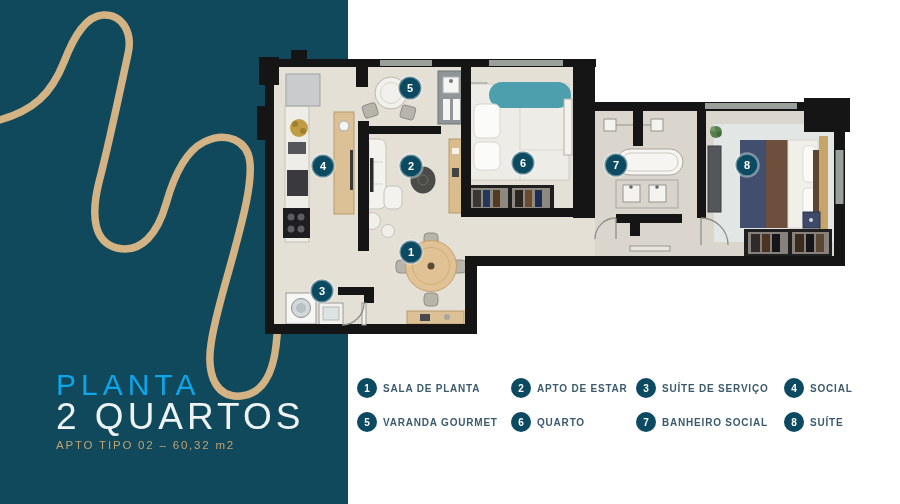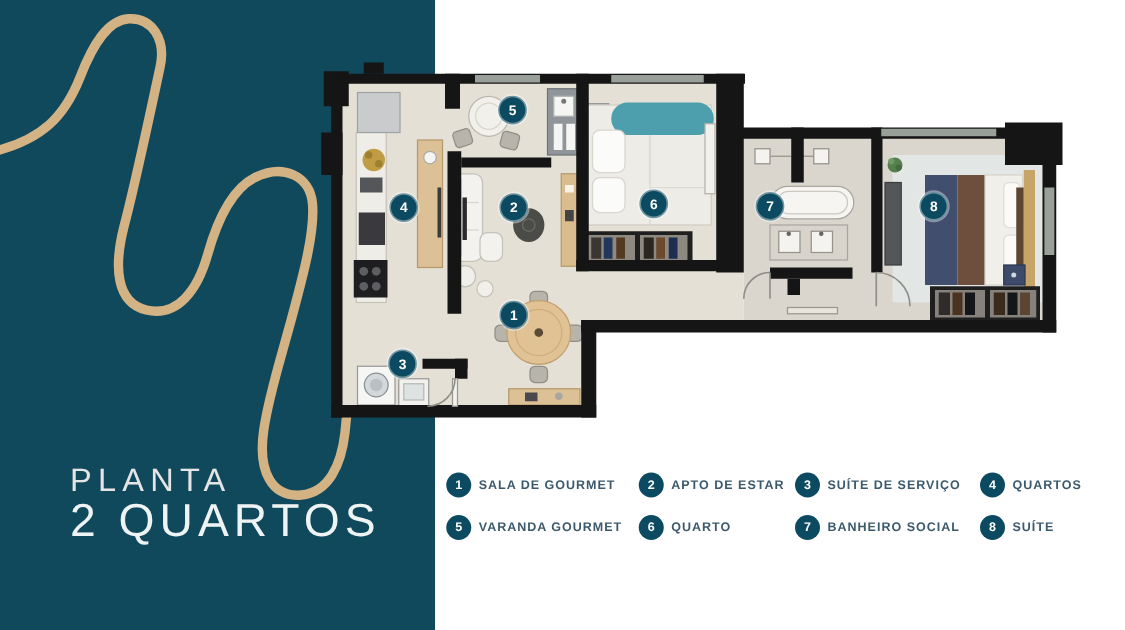--- a/index.html
+++ b/index.html
@@ -8,22 +8,22 @@
     background:#ffffff;font-family:"Liberation Sans",sans-serif;
   }
   
   .panel{
     position:absolute;left:0;top:0;width:348px;height:504px;
     background:#10485c;z-index:1;overflow:hidden;
   }
   .squiggle{position:absolute;left:0;top:0;}
   .titles{position:absolute;left:56px;top:370px;z-index:2;}
   .t1,.t2{
-    font-size:26px;letter-spacing:5px;line-height:29px;
-    color:#e5e5e5;font-weight:400;white-space:nowrap;
+    font-size:30px;letter-spacing:5px;line-height:29px;
+    color:#0ea5e9;font-weight:400;white-space:nowrap;
   }
   .t3{
     font-size:37px;letter-spacing:4px;line-height:33px;
     color:#eef3f4;margin-top:1px;white-space:nowrap;
   }
   .t4{
     font-size:11.5px;letter-spacing:1.8px;color:#c3a26f;
     margin-top:6px;white-space:nowrap;
   }
   
@@ -66,20 +66,21 @@
              C 226,131 248,140 250,163
              C 252,186 242,222 234,252
              C 225,286 215,316 211,344
              C 206,378 218,398 241,396
              C 263,394 273,372 276,346
              C 278,330 278,318 277,308" fill="none" stroke="#d3b284" stroke-width="7.5" stroke-linecap="round"></path>
   </svg>
   <div class="titles">
     <div class="t1">PLANTA</div>
     <div class="t3">2 QUARTOS</div>
+    <div class="t4">APTO TIPO 02 – 60,32 m2</div>
   </div>
 </div>
 
 <svg class="plan" width="900" height="504" viewBox="0 0 900 504">
 
   <g>
     <polygon points="269,63 595,63 595,256 477,256 477,325 269,325" fill="#e4e0d5"></polygon>
     <rect x="595" y="107" width="240" height="152" fill="#dad6ce"></rect>
     <rect x="714" y="124" width="120" height="118" fill="#e2e6e4"></rect>
   </g>
@@ -330,33 +331,33 @@
     <g transform="translate(747 165)">
       <circle class="mkc" r="11.5"></circle>
         <text class="mkt" y="3.8">8</text>
     </g>
   </g>
 </svg>
 
 <div class="legend">
   <div class="litem">
     <span class="lnum">1</span>
-    <span class="llab">SALA DE GOURMET</span>
+    <span class="llab">SALA DE PLANTA</span>
   </div>
   <div class="litem">
     <span class="lnum">2</span>
     <span class="llab">APTO DE ESTAR</span>
   </div>
   <div class="litem">
     <span class="lnum">3</span>
     <span class="llab">SUÍTE DE SERVIÇO</span>
   </div>
   <div class="litem">
     <span class="lnum">4</span>
-    <span class="llab">QUARTOS</span>
+    <span class="llab">SOCIAL</span>
   </div>
   <div class="litem">
     <span class="lnum">5</span>
     <span class="llab">VARANDA GOURMET</span>
   </div>
   <div class="litem">
     <span class="lnum">6</span>
     <span class="llab">QUARTO</span>
   </div>
   <div class="litem">

